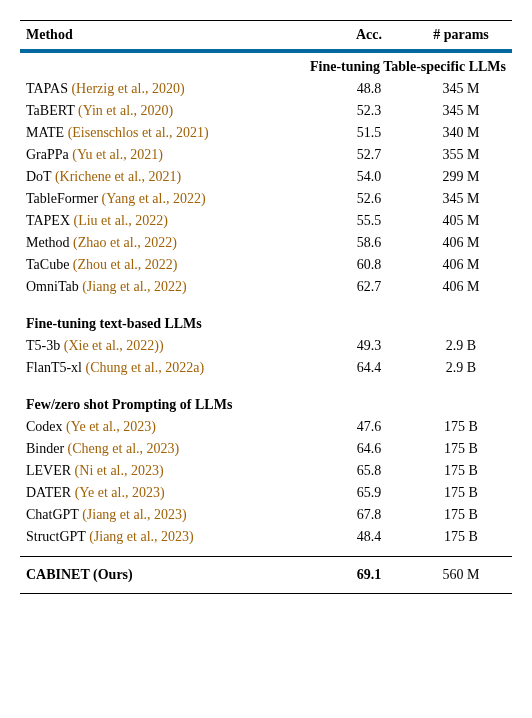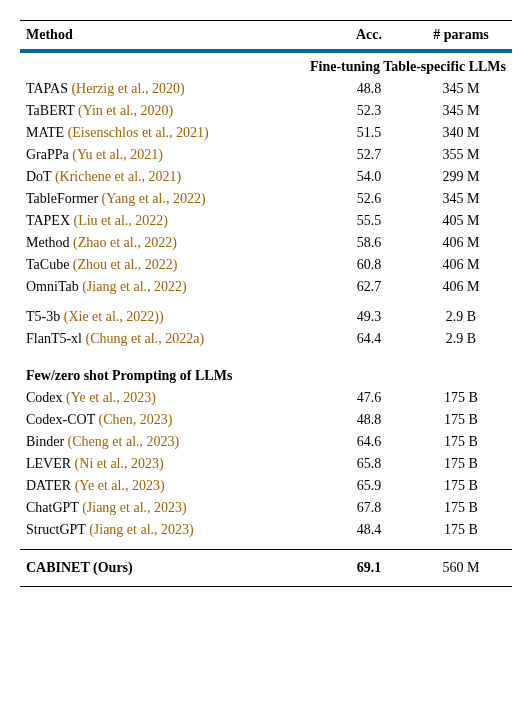--- a/index.html
+++ b/index.html
@@ -131,44 +131,42 @@
         <td>406 M</td>
       </tr>
       <tr>
         <td><span>OmniTab </span><span class="cite">(Jiang et al., 2022)</span></td>
         <td>62.7</td>
         <td>406 M</td>
       </tr>
       <tr class="spacer">
         <td colspan="3"></td>
       </tr>
+      <tr class="section-header">
+        <td colspan="3">Fine-tuning text-based LLMs</td>
+      </tr>
       <tr>
         <td><span>T5-3b </span><span class="cite">(Xie et al., 2022))</span></td>
         <td>49.3</td>
         <td>2.9 B</td>
       </tr>
       <tr>
         <td><span>FlanT5-xl </span><span class="cite">(Chung et al., 2022a)</span></td>
         <td>64.4</td>
         <td>2.9 B</td>
       </tr>
       <tr class="spacer">
         <td colspan="3"></td>
       </tr>
       <tr class="section-header">
         <td colspan="3">Few/zero shot Prompting of LLMs</td>
       </tr>
       <tr>
         <td><span>Codex </span><span class="cite">(Ye et al., 2023)</span></td>
         <td>47.6</td>
-        <td>175 B</td>
-      </tr>
-      <tr>
-        <td><span>Codex-COT </span><span class="cite">(Chen, 2023)</span></td>
-        <td>48.8</td>
         <td>175 B</td>
       </tr>
       <tr>
         <td><span>Binder </span><span class="cite">(Cheng et al., 2023)</span></td>
         <td>64.6</td>
         <td>175 B</td>
       </tr>
       <tr>
         <td><span>LEVER </span><span class="cite">(Ni et al., 2023)</span></td>
         <td>65.8</td>

